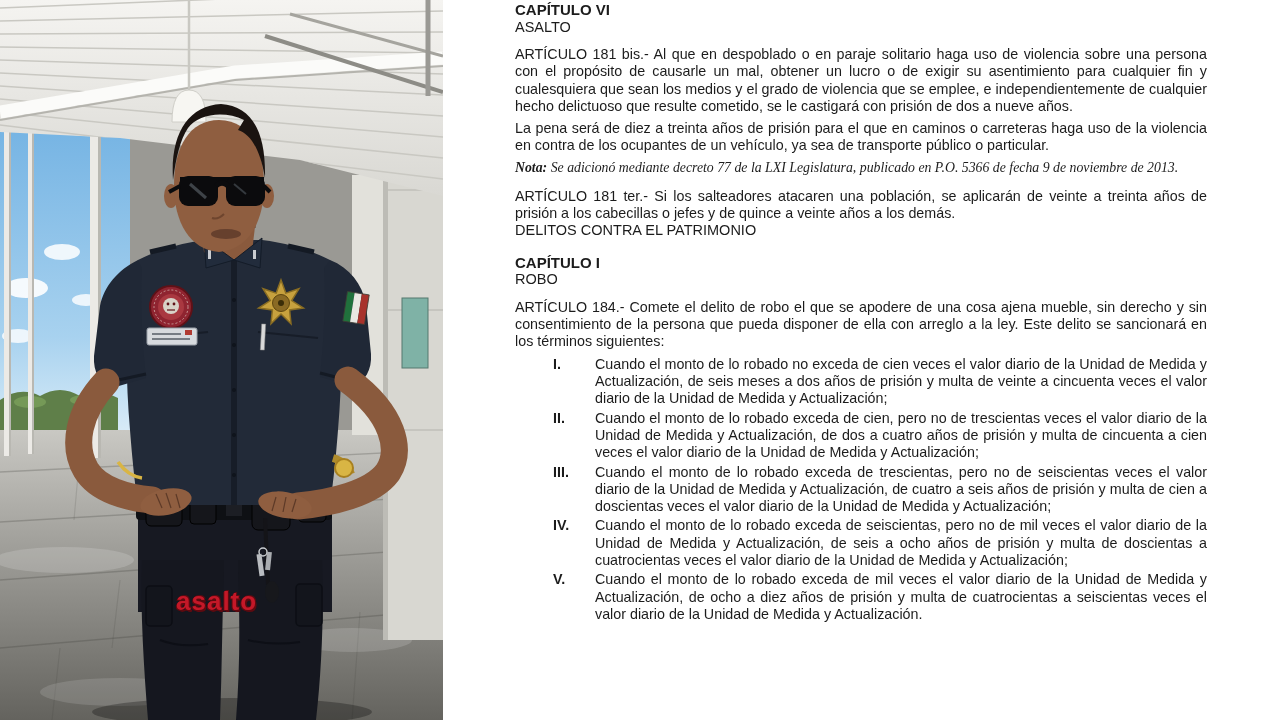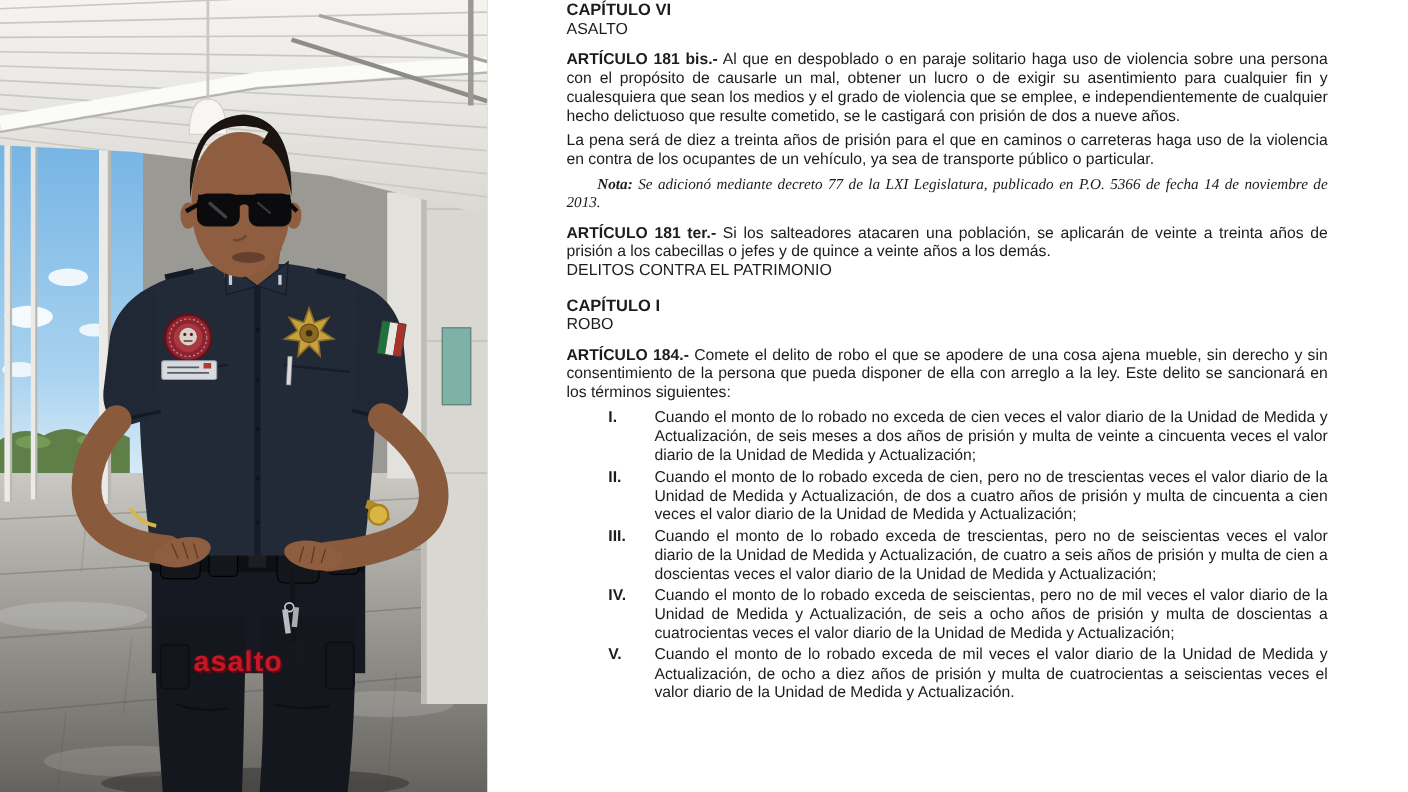--- a/index.html
+++ b/index.html
@@ -11,31 +11,31 @@
   .photo svg{display:block;}
   .caption{position:absolute;left:176px;top:586px;font-family:"Liberation Sans",sans-serif;
            font-size:26px;font-weight:800;letter-spacing:1px;color:#c41828;
            text-shadow:1.5px 1.5px 0 #5e0a10,-1px 1px 0 #5e0a10,1px -1px 0 #5e0a10;}
 
   
   .doc{box-sizing:border-box;width:837px;height:720px;background:#ffffff;color:#1c1c1c;
        padding:1px 73px 0 72px;font-size:14.3px;line-height:17.3px;overflow:hidden;}
   .doc p{margin:0;text-align:justify;}
   .center{text-align:center;}
-  .b{font-weight:bold;}
+  .b{font-weight:normal;}
   .hline{font-size:15px;font-weight:bold;line-height:17.5px;}
   .hsub{font-size:14.5px;line-height:17.5px;}
   .m-art{margin-top:10px !important;}
   .m-p{margin-top:5px !important;}
   .m-nota{margin-top:5px !important;}
   .m-ter{margin-top:12px !important;}
   .m-titulo{margin-top:30px !important;}
   .m-cap{margin-top:14px !important;}
   .nota{font-family:"Liberation Serif",serif;font-style:italic;font-size:13.8px;line-height:16px;}
-  .nota .lead{font-weight:bold;margin-left:28px;}
+  .nota .lead{font-weight:bold;}
   .fracs{margin-top:5px;}
   .frac{position:relative;padding-left:80px;margin-top:2px;text-align:justify;}
   .frac .num{position:absolute;left:38px;top:0;font-weight:bold;}
 </style>
 </head>
 <body>
 
 <div class="app">
 
   <div class="photo">
@@ -280,21 +280,21 @@
   <div class="doc">
 
     <p class="center hline">CAPÍTULO VI</p>
     <p class="center hsub">ASALTO</p>
 
     <p class="m-art"><span class="b">ARTÍCULO 181 bis.-</span> <span>Al que en despoblado o en paraje solitario haga uso de violencia sobre una persona con el propósito de causarle un mal, obtener un lucro o de exigir su asentimiento para cualquier fin y cualesquiera que sean los medios y el grado de violencia que se emplee, e independientemente de cualquier hecho delictuoso que resulte cometido, se le castigará con prisión de dos a nueve años.</span></p>
 
 
     <p class="m-p">La pena será de diez a treinta años de prisión para el que en caminos o carreteras haga uso de la violencia en contra de los ocupantes de un vehículo, ya sea de transporte público o particular.</p>
 
-    <p class="m-nota nota"><span class="lead">Nota:</span> <span>Se adicionó mediante decreto 77 de la LXI Legislatura, publicado en P.O. 5366 de fecha 14 de noviembre de 2013.</span></p>
+    <p class="m-nota nota"><span class="lead">Nota:</span> <span>Se adicionó mediante decreto 77 de la LXI Legislatura, publicado en P.O. 5366 de fecha 9 de noviembre de 2013.</span></p>
 
     <p class="m-ter"><span class="b">ARTÍCULO 181 ter.-</span> <span>Si los salteadores atacaren una población, se aplicarán de veinte a treinta años de prisión a los cabecillas o jefes y de quince a veinte años a los demás.</span></p>
 
     <p class="center hsub">DELITOS CONTRA EL PATRIMONIO</p>
 
     <p class="center hline m-cap">CAPÍTULO I</p>
     <p class="center hsub">ROBO</p>
 
     <p class="m-art"><span class="b">ARTÍCULO 184.-</span> <span>Comete el delito de robo el que se apodere de una cosa ajena mueble, sin derecho y sin consentimiento de la persona que pueda disponer de ella con arreglo a la ley. Este delito se sancionará en los términos siguientes:</span></p>
 

